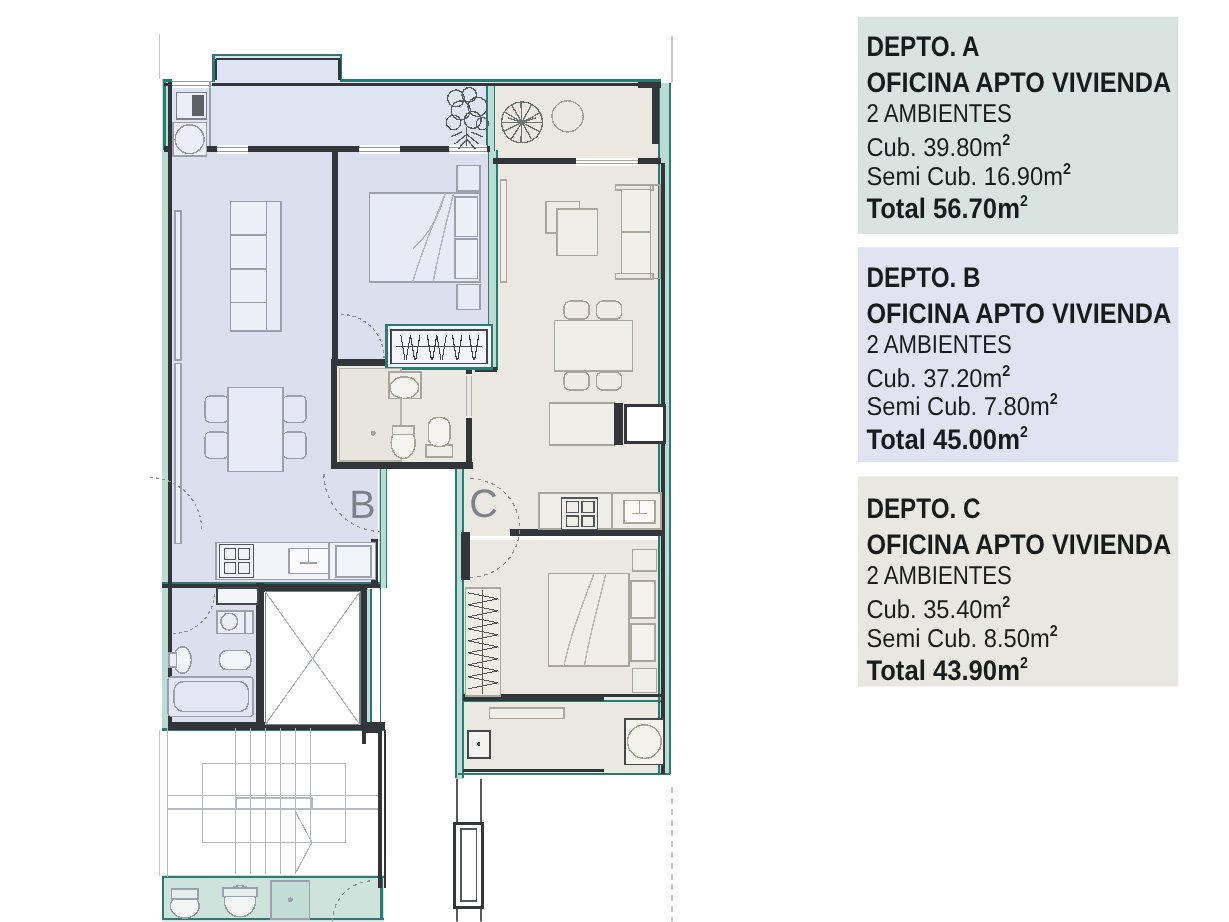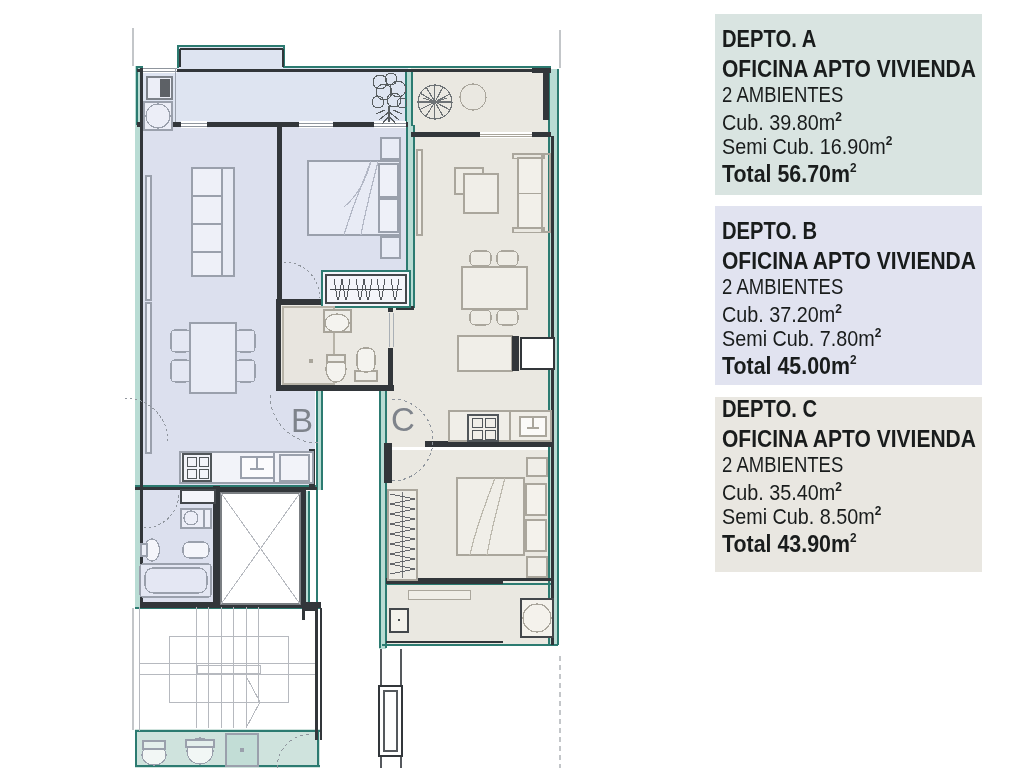--- a/index.html
+++ b/index.html
@@ -327,21 +327,21 @@
   <div class="pl b3" style="top:147.9px;">Total 56.70m<sup class="sq">2</sup></div>
 </div>
 <div style="position:absolute;left:715px;top:206px;width:267px;height:179px;padding-left:25px;">
   <div class="pl b1" style="top:14.2px;">DEPTO. B</div>
   <div class="pl b2" style="top:43.5px;">OFICINA APTO VIVIENDA</div>
   <div class="pl r1" style="top:70.5px;">2 AMBIENTES</div>
   <div class="pl r2" style="top:97.4px;">Cub. 37.20m<sup class="sq">2</sup></div>
   <div class="pl r2" style="top:120.5px;">Semi Cub. 7.80m<sup class="sq">2</sup></div>
   <div class="pl b3" style="top:147.9px;">Total 45.00m<sup class="sq">2</sup></div>
 </div>
-<div style="position:absolute;left:715px;top:384px;width:267px;height:175px;">
+<div style="position:absolute;left:715px;top:399px;width:267px;height:175px;">
   <div class="pl b1" style="top:14.2px;">DEPTO. C</div>
   <div class="pl b2" style="top:43.5px;">OFICINA APTO VIVIENDA</div>
   <div class="pl r1" style="top:70.5px;">2 AMBIENTES</div>
   <div class="pl r2" style="top:97.4px;">Cub. 35.40m<sup class="sq">2</sup></div>
   <div class="pl r2" style="top:120.5px;">Semi Cub. 8.50m<sup class="sq">2</sup></div>
   <div class="pl b3" style="top:147.9px;">Total 43.90m<sup class="sq">2</sup></div>
 </div>
 </div>
 
 </body></html>

